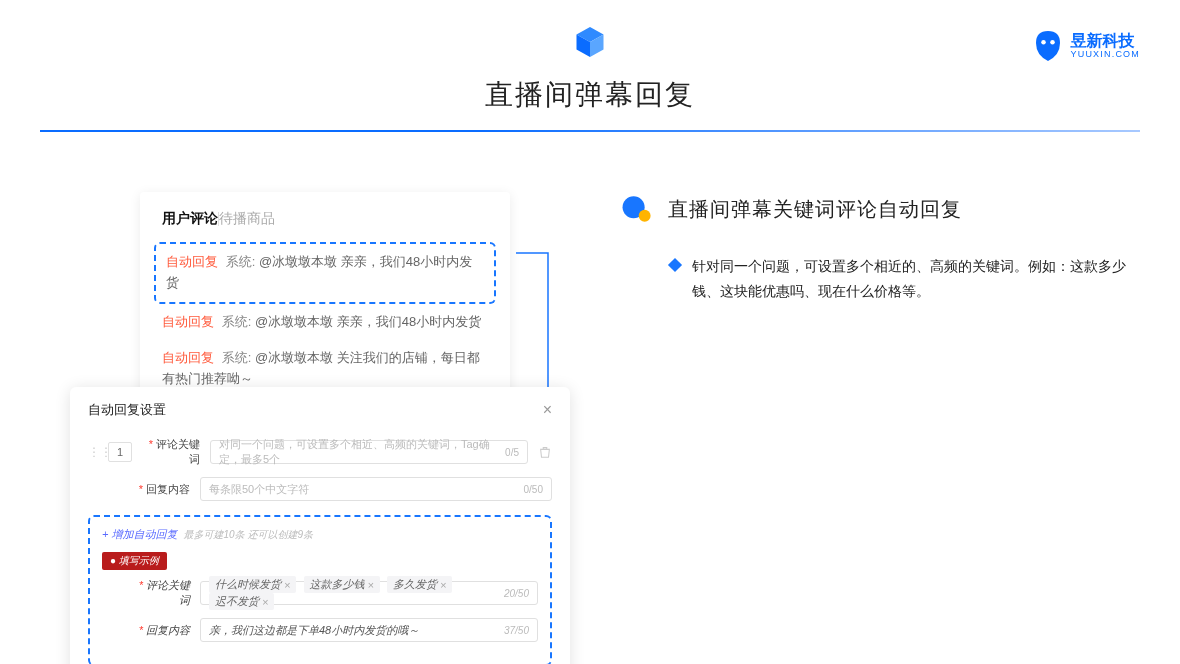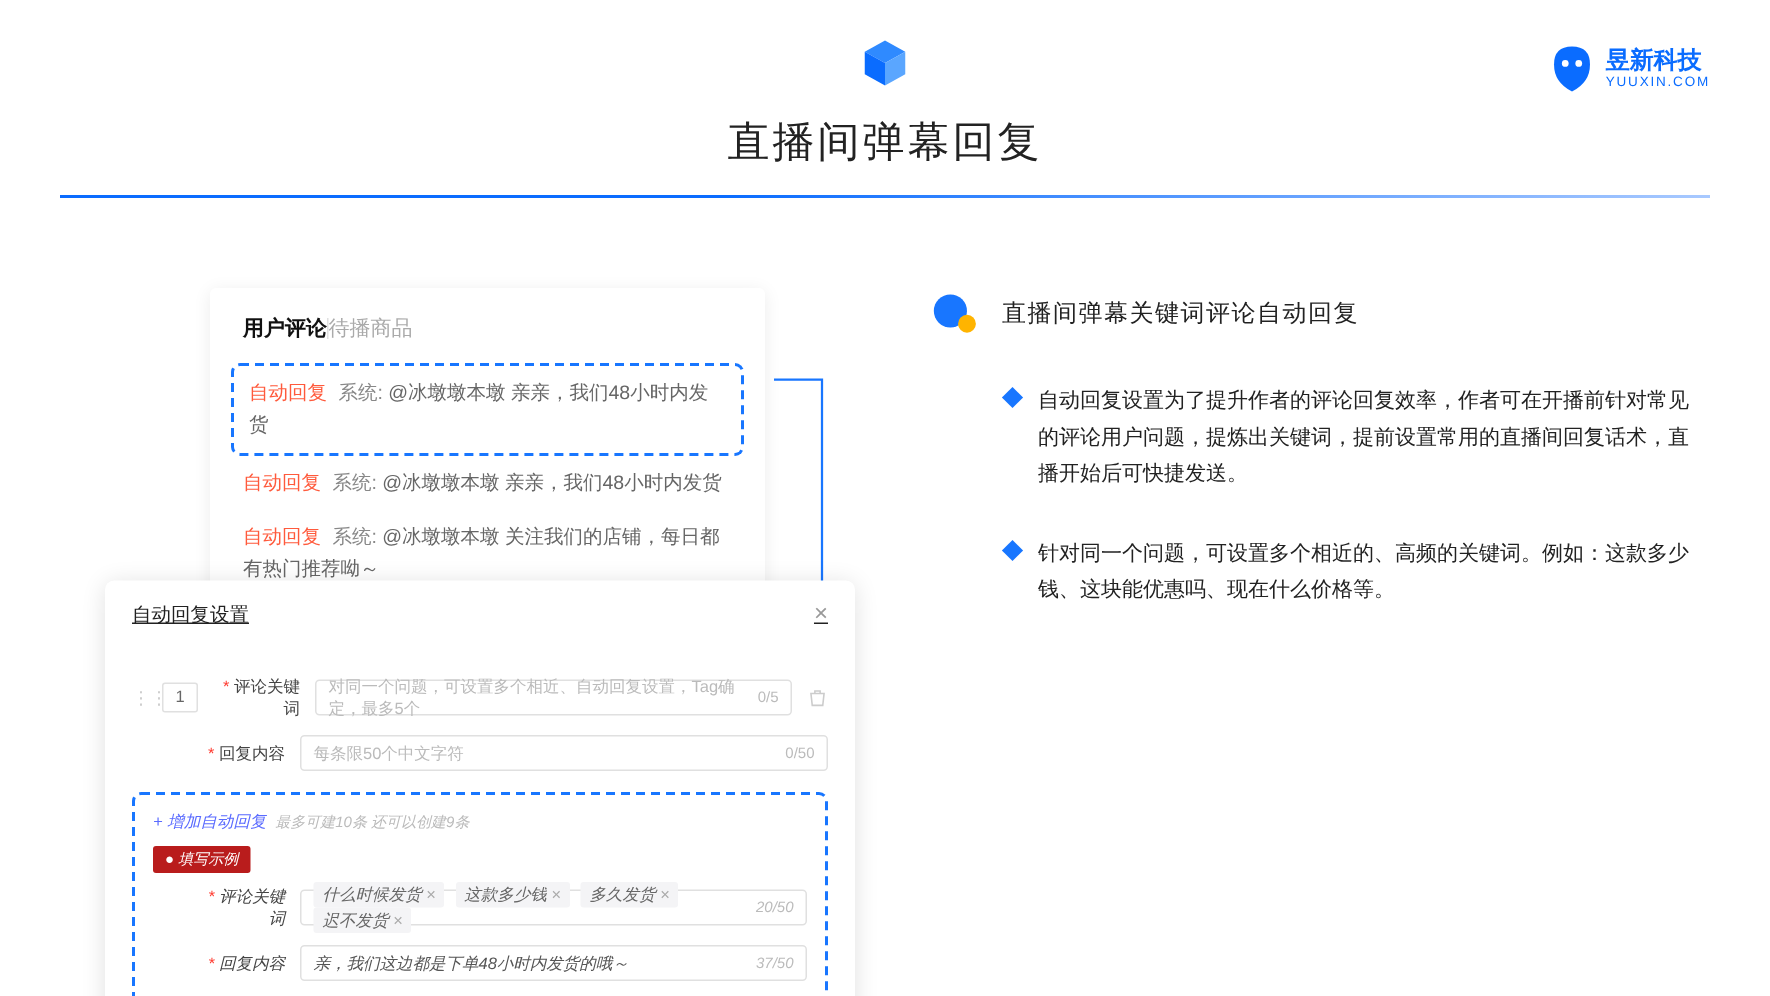--- a/index.html
+++ b/index.html
@@ -126,22 +126,21 @@
   border-radius: 6px;
   padding: 14px 18px 18px 18px;
   z-index: 5;
 }
 .modal-head {
   display: flex;
   justify-content: space-between;
   align-items: flex-end;
   font-size: 13px;
   color: #222;
-  margin-bottom: 31px;
-  text-decoration: underline;
+  margin-bottom: 18px;
 }
 .modal-close { color:#999; font-size:16px; cursor:pointer; }
 
 .form-row {
   display: flex;
   align-items: center;
   gap: 10px;
   margin-bottom: 10px;
   font-size: 11px;
 }
@@ -227,21 +226,21 @@
 .right-col {
   flex:1;
   padding-left: 70px;
   padding-top: 30px;
 }
 .section-head {
   display:flex; align-items:center; gap:14px;
   margin-bottom:28px;
 }
 .bubble-icon { width:34px; height:34px; }
-.section-title { font-size:16px; color:#222; font-weight:500; letter-spacing:1px; }
+.section-title { font-size:20px; color:#222; font-weight:500; letter-spacing:1px; }
 .bullet-item {
   display:flex;
   gap:12px;
   margin-bottom:28px;
   padding-left:50px;
 }
 .diamond {
   width:10px; height:10px;
   background:#1876ff;
   transform:rotate(45deg);
@@ -316,21 +315,21 @@
       <div class="modal-head">
         <span>自动回复设置</span>
         <span class="modal-close">×</span>
       </div>
 
       <div class="form-row">
         <span class="drag-dots">⋮⋮</span>
         <span class="row-num-box">1</span>
         <span class="field-label"><span class="req-star">*</span><span>评论关键词</span></span>
         <div class="field-input">
-          <span>对同一个问题，可设置多个相近、自动回复设置，Tag确定，最多5个</span>
+          <span>对同一个问题，可设置多个相近、高频的关键词，Tag确定，最多5个</span>
           <span class="counter">0/5</span>
         </div>
         <svg class="trash-icon" viewBox="0 0 16 16">
             <path d="M3 5h10l-1 9H4z M6 3h4v2H6z" fill="none" stroke="#ccc" stroke-width="1.2"></path>
           </svg>
       </div>
 
       <div class="form-row" style="padding-left:44px;">
         <span class="field-label"><span class="req-star">*</span><span>回复内容</span></span>
         <div class="field-input">
@@ -387,21 +386,17 @@
   <div class="right-col">
     <div class="section-head">
       <svg class="bubble-icon" viewBox="0 0 40 40">
         <circle cx="16" cy="18" r="13" fill="#1876ff"></circle>
         <circle cx="29" cy="28" r="7" fill="#ffb400"></circle>
       </svg>
       <div class="section-title">直播间弹幕关键词评论自动回复</div>
     </div>
     <div class="bullet-item">
       <div class="diamond"></div>
-      <div class="bullet-text">自动回复设置为了提升作者的评论回复效率，作者可在开播前针对常见的评论用户问题，提炼出关键词，提前设置常用的直播间回复话术，直播开始后可快捷发送。</div>
-    </div>
-    <div class="bullet-item">
-      <div class="diamond"></div>
       <div class="bullet-text">针对同一个问题，可设置多个相近的、高频的关键词。例如：这款多少钱、这块能优惠吗、现在什么价格等。</div>
     </div>
   </div>
 
 </div>
 
 </body></html>

